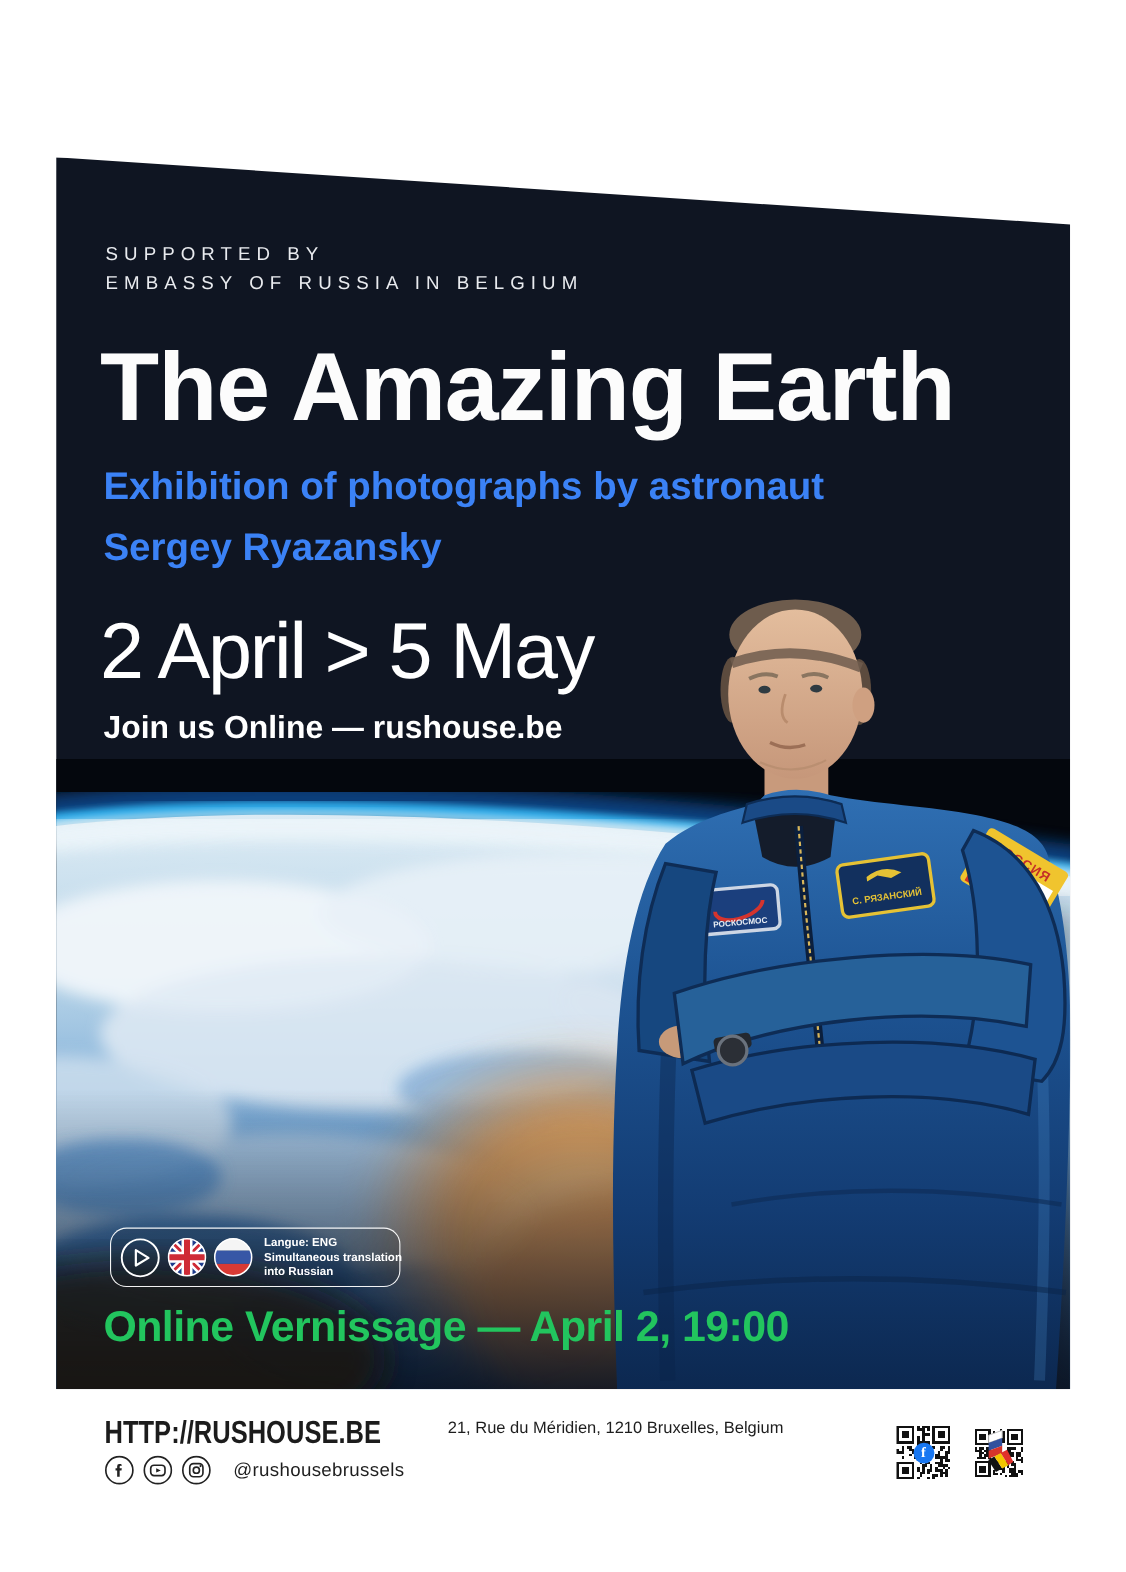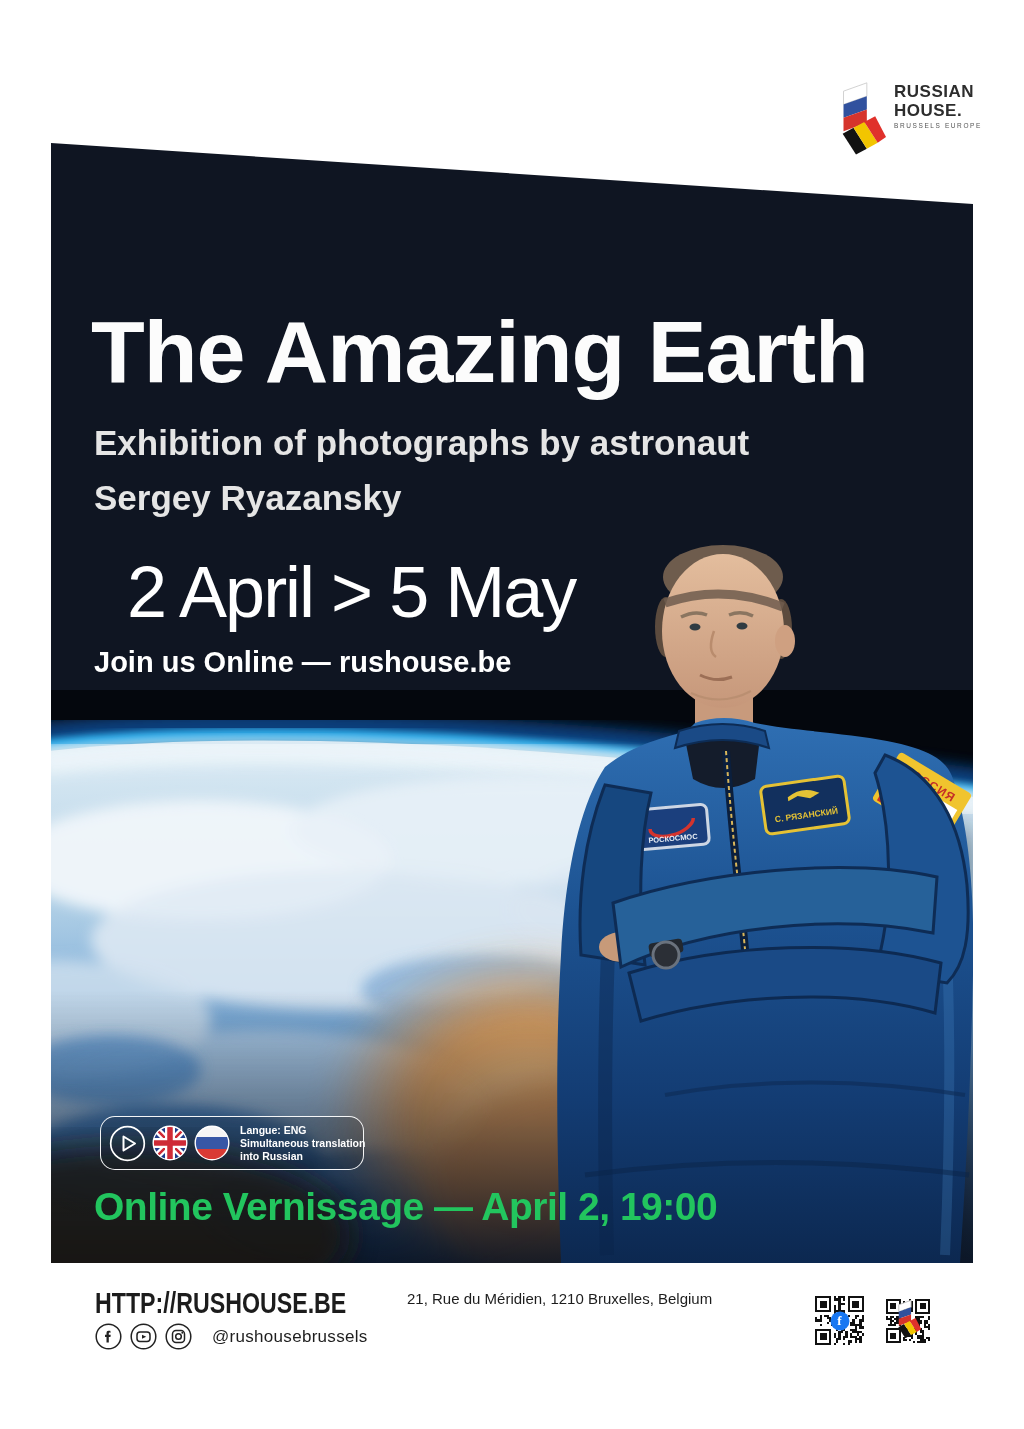--- a/index.html
+++ b/index.html
@@ -17,24 +17,24 @@
   
   .poster { position:absolute; left:51px; top:143px; width:922px; height:1120px;
             background:#0f1522; clip-path:polygon(0 0, 100% 61px, 100% 100%, 0 100%); }
   .earth-scene { position:absolute; left:0; top:547px; width:922px; height:573px; }
   .astronaut { position:absolute; left:494px; top:392px; width:430px; height:728px; }
 
   .supported { position:absolute; left:45px; top:74px; color:#e9ebef; font-size:17px;
                font-weight:300; letter-spacing:5.5px; line-height:27px; }
   .title { position:absolute; left:40px; top:158px; color:#fcfcfc; font-size:88px;
            font-weight:700; letter-spacing:-1px; white-space:nowrap; }
-  .subtitle { position:absolute; left:43px; top:272px; color:#e5e5e5; font-size:35px;
+  .subtitle { position:absolute; left:43px; top:272px; color:#3b82f6; font-size:35px;
               font-weight:700; line-height:55px; }
   .dates { position:absolute; left:40px; top:408px; color:#fff; font-size:72px;
-           font-weight:100; letter-spacing:-2px; white-space:nowrap;margin-left:36px; }
+           font-weight:100; letter-spacing:-2px; white-space:nowrap; }
   .join  { position:absolute; left:43px; top:503px; color:#fff; font-size:29px; font-weight:700; }
   .vernissage { position:absolute; left:43px; top:1042px; color:#22c55e; font-size:39px;
                 font-weight:700; letter-spacing:-.5px; white-space:nowrap;text-align:center; }
 
   
   .badge { position:absolute; left:49px; top:973px; width:264px; height:54px;
            border:1.6px solid rgba(255,255,255,.95); border-radius:15px;
            background:rgba(15,20,30,.18); display:flex; align-items:center; padding:4px 8px; gap:6px; }
   .badge .play { width:37px; height:37px; flex:none; }
   .badge .flag { width:36px; height:36px; flex:none; }
@@ -56,37 +56,20 @@
   .qr-logo { position:absolute; left:50%; top:50%; transform:translate(-50%,-50%); }
   .fb-circle { width:19px; height:19px; border-radius:50%; background:#1877f2; color:#fff;
                font-size:13px; font-weight:700; display:flex; align-items:center; justify-content:center;
                font-family:"Liberation Serif", serif; }
 </style>
 </head>
 <body>
 
 <div id="page">
 
-  <div class="logo">
-    <svg class="logo-mark" viewBox="0 0 60 100">
-
-      <polygon points="9,13 37,3 37,19 9,29" fill="#ffffff" stroke="#c9c9c9" stroke-width="1"></polygon>
-      <polygon points="9,29 37,19 37,35 9,45" fill="#31519e"></polygon>
-      <polygon points="9,45 37,35 37,51 9,61" fill="#d6342c"></polygon>
-
-      <polygon points="8,64 21,57 37,82 24,89" fill="#121212"></polygon>
-      <polygon points="21,57 34,50 50,75 37,82" fill="#f2c500"></polygon>
-      <polygon points="34,50 47,43 60,68 50,75" fill="#e0312b"></polygon>
-    </svg>
-    <div class="logo-text">
-      <div class="logo-line1">RUSSIAN</div>
-      <div class="logo-line2">HOUSE.</div>
-      <div class="logo-line3">BRUSSELS EUROPE</div>
-    </div>
-  </div>
 
   <div class="poster">
 
     <svg class="earth-scene" viewBox="0 0 922 573" preserveAspectRatio="none">
       <defs>
         <linearGradient id="earthGrad" x1="0" y1="0" x2="0" y2="1">
           <stop offset="0" stop-color="#dcebf4"></stop>
           <stop offset=".28" stop-color="#b7d4e8"></stop>
           <stop offset=".58" stop-color="#6fa3d4"></stop>
           <stop offset="1" stop-color="#27507e"></stop>
@@ -220,20 +203,24 @@
         <path d="M340,220 C392,240 416,290 422,350 C426,400 420,430 402,448 L330,436 C350,374 346,288 330,238 Z" fill="#1d5392" stroke="#0e2c55" stroke-width="3"></path>
         <path d="M60,250 C40,300 32,360 36,420 L100,430 C92,360 96,300 106,258 Z" fill="#16477f" stroke="#0e2c55" stroke-width="3"></path>
         <ellipse cx="76" cy="412" rx="22" ry="15" fill="#c79a79"></ellipse>
         <path d="M68,368 C160,336 300,322 392,342 L388,398 C290,378 160,392 76,432 Z" fill="#266199" stroke="#0e2c55" stroke-width="3"></path>
         <path d="M84,438 C180,408 310,404 396,428 L390,478 C300,452 182,460 96,486 Z" fill="#1a4a86" stroke="#0d2a52" stroke-width="3"></path>
         <rect x="104" y="406" width="34" height="14" rx="4" fill="#23282f" transform="rotate(-10 121 413)"></rect>
         <circle cx="121" cy="420" r="13" fill="#2b2f36" stroke="#6a727d" stroke-width="3"></circle>
       </g>
     </svg>
 
+    <div class="supported">
+      <div>SUPPORTED BY</div>
+      <div>EMBASSY OF RUSSIA IN BELGIUM</div>
+    </div>
     <div class="title">The Amazing Earth</div>
     <div class="subtitle">
       <div>Exhibition of photographs by astronaut</div>
       <div>Sergey Ryazansky</div>
     </div>
     <div class="dates">2 April &gt; 5 May</div>
     <div class="join">Join us Online — rushouse.be</div>
 
     <div class="badge">
       <svg class="play" viewBox="0 0 37 37">

